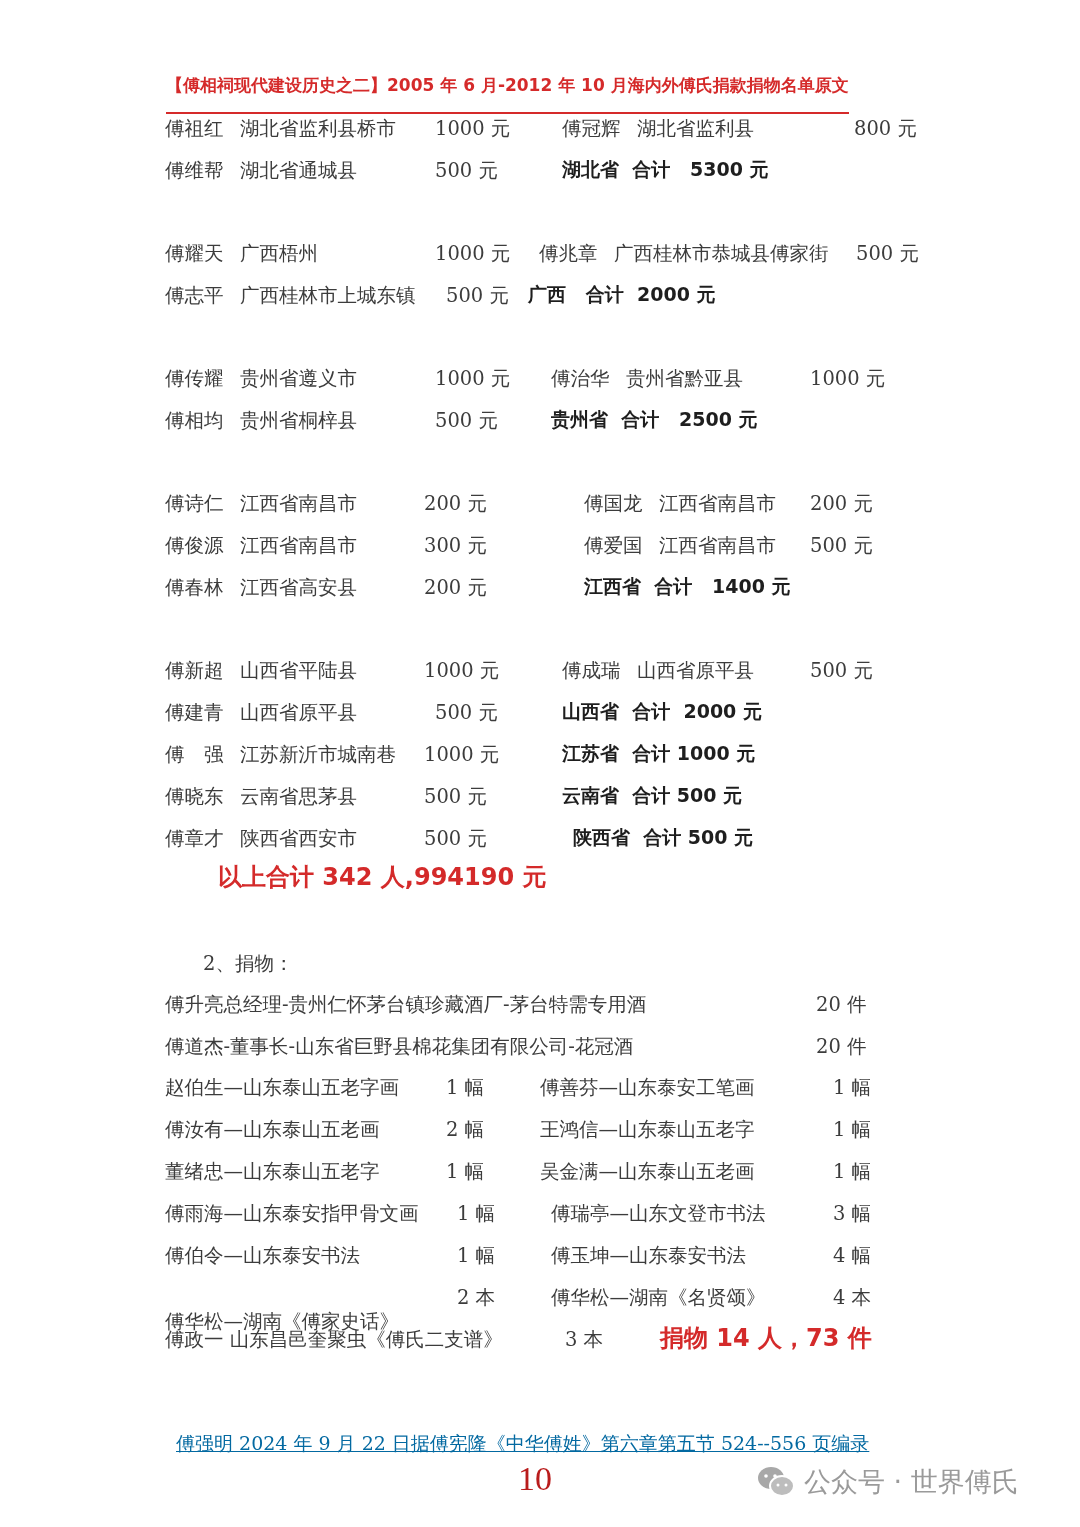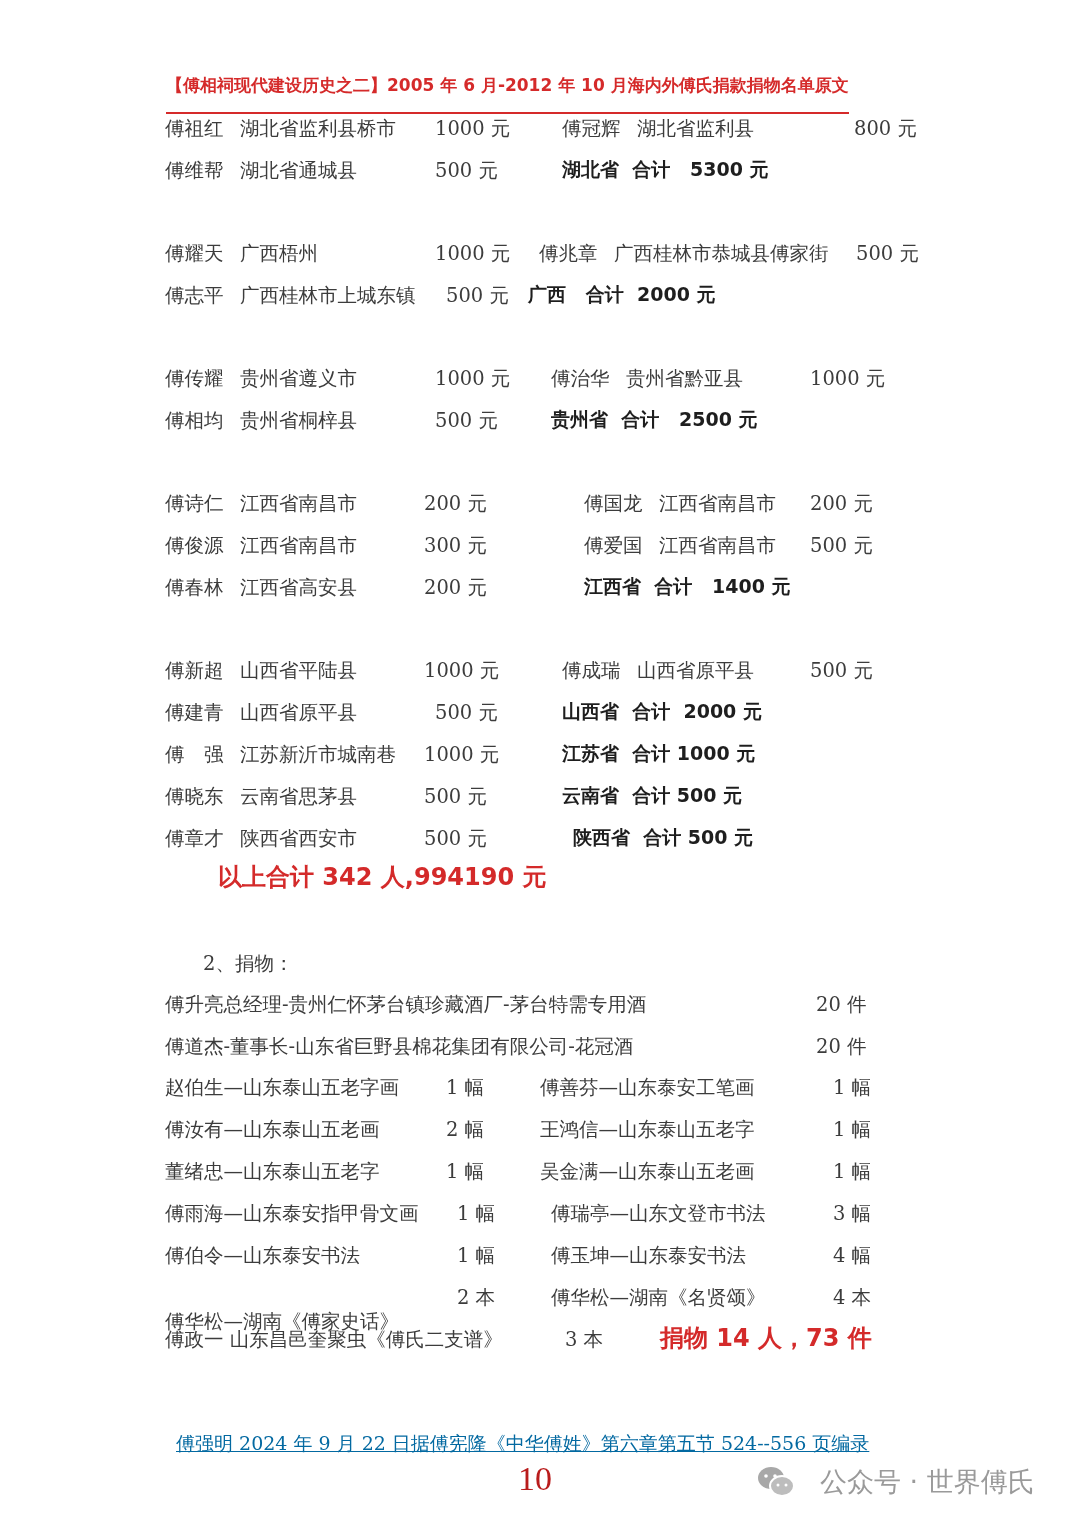--- a/index.html
+++ b/index.html
@@ -7,21 +7,21 @@
          font-family: "DejaVu Serif", "Liberation Serif", serif; color: #3a3a3a; }
   .abs { position: absolute; white-space: nowrap; }
   .header { left: 166px; top: 74px; font-family: "DejaVu Sans", "Liberation Sans", sans-serif;
             font-weight: bold; font-size: 17px; color: #d52a2a; letter-spacing: 0px;
             border-bottom: 2px solid #d52a2a; padding-bottom: 15px; }
   .row { font-size: 19.5px; color: #3c3c3c; }
   .bold { font-family: "DejaVu Sans", "Liberation Sans", sans-serif; font-weight: bold; color: #1e1e1e; font-size: 19px; }
   .red-total { font-family: "DejaVu Sans", "Liberation Sans", sans-serif; font-weight: bold; color: #d42a2a; font-size: 24px; }
   .footer-link { left: 156px; top: 1431px; font-size: 19px; color: #0369a1; text-decoration: underline; margin-left: 20px; }
   .page-num { left: 518px; top: 1460px; font-size: 34px; color: #b91c1c; font-family: "Liberation Serif", "DejaVu Serif", serif; }
-  .wm { left: 756px; top: 1464px; font-family: "DejaVu Sans", "Liberation Sans", sans-serif; font-size: 27px; color: #9a9a9a; display: flex; align-items: center; gap: 24px; }
+  .wm { left: 756px; top: 1464px; font-family: "DejaVu Sans", "Liberation Sans", sans-serif; font-size: 27px; color: #9a9a9a; display: flex; align-items: center; gap: 8px; }
   .wm svg { display: block; }
 </style>
 </head>
 <body>
 
 <div class="abs header">【傅相祠现代建设历史之二】2005 年 6 月-2012 年 10 月海内外傅氏捐款捐物名单原文</div>
 
 <div>
   <div class="abs row" style="left:165px;top:115px">傅祖红</div>
   <div class="abs row" style="left:240px;top:115px">湖北省监利县桥市</div>

